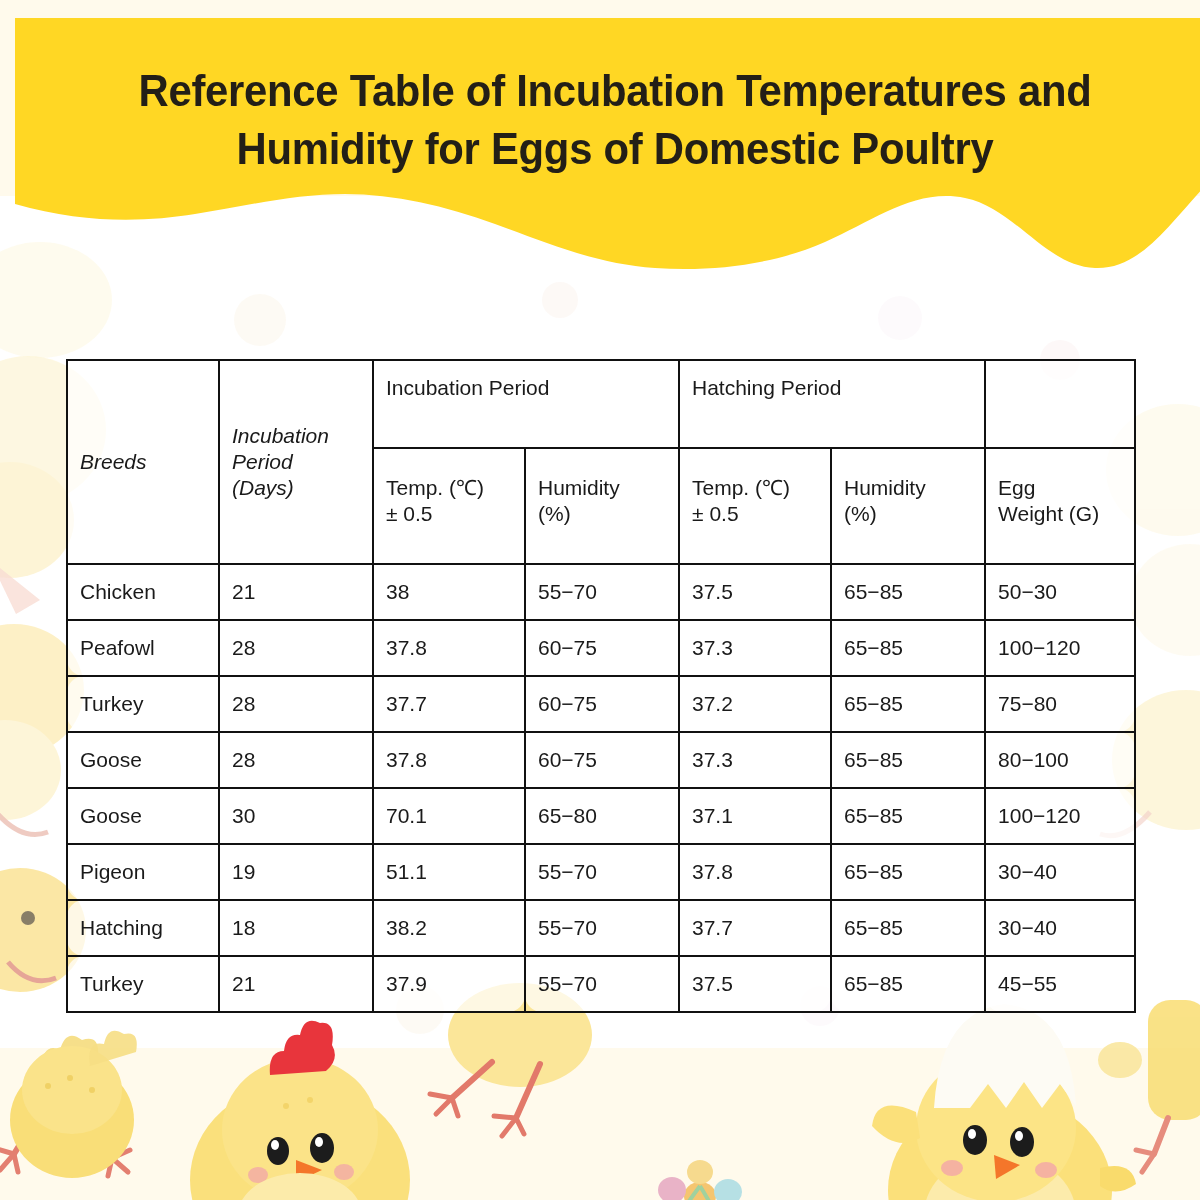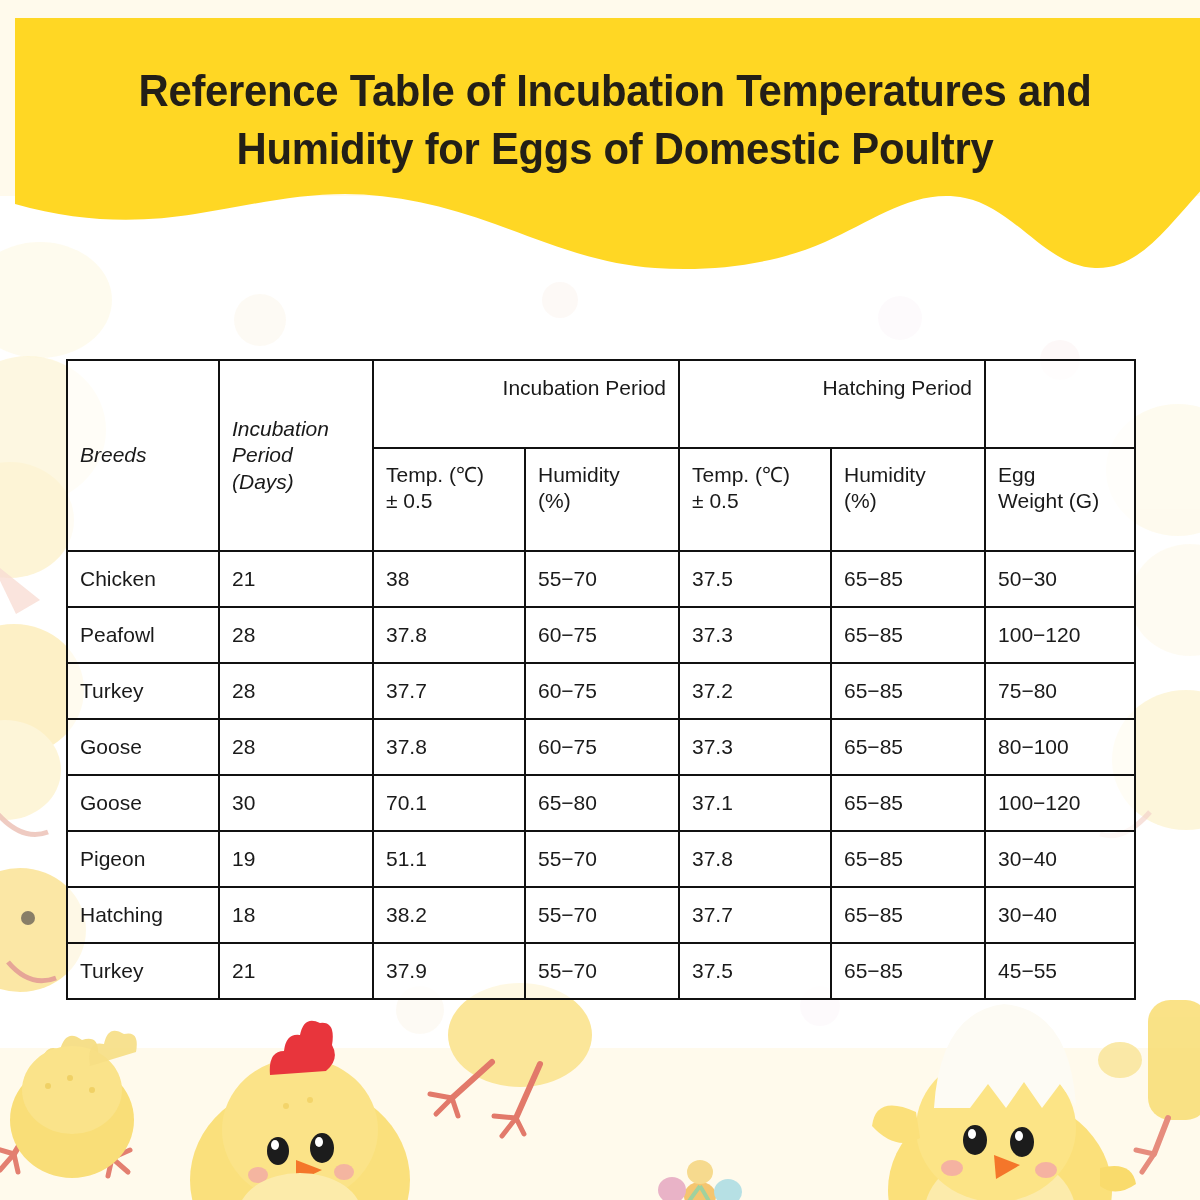--- a/index.html
+++ b/index.html
@@ -91,33 +91,33 @@
     vertical-align: middle;
     padding: 0 12px;
     font-family: "Liberation Sans", sans-serif;
     line-height: 1.25;
     background: rgba(255,255,255,0.72);
   }
   table.ref th.grp {
     vertical-align: top;
     padding-top: 14px;
     height: 72px;
-    text-align: right;
   }
   table.ref th.tall {
     height: 164px;
     font-style: italic;
   }
   table.ref th.sub {
     height: 88px;
     vertical-align: top;
-    padding-top: 13px;
+    padding-top: 26px;
   }
   table.ref td {
     height: 54px;
+    border-radius: 17px;
   }
   table.ref th.blank { }
 
   .c1 { width: 152px; }
   .c2 { width: 154px; }
   .c3 { width: 152px; }
   .c4 { width: 154px; }
   .c5 { width: 152px; }
   .c6 { width: 154px; }
   .c7 { width: 150px; }

